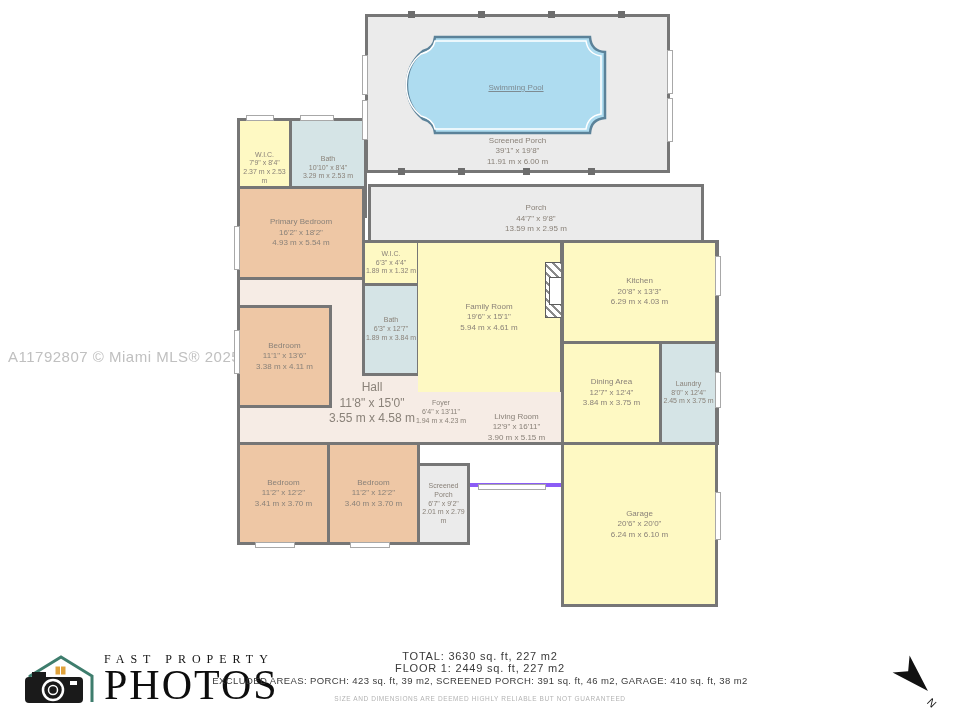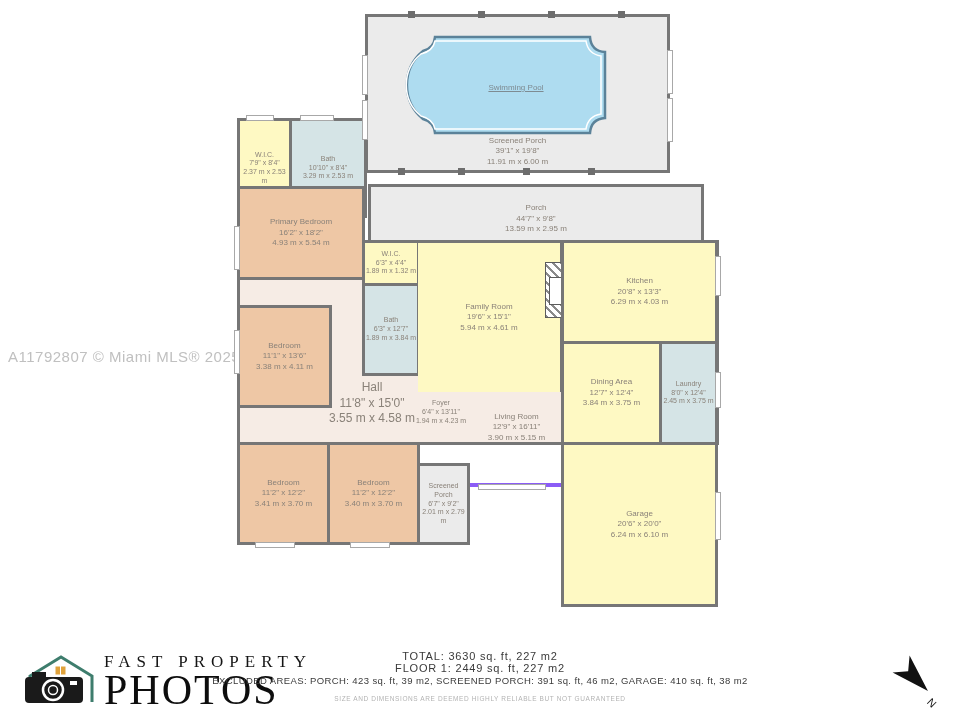--- a/index.html
+++ b/index.html
@@ -25,21 +25,21 @@
   .poollabel{position:absolute;width:100%;text-align:center;top:48%;color:#7e8b92;font-size:8px;text-decoration:underline;}
   .watermark{position:absolute;left:8px;top:348px;color:#c0c0c0;font-size:15px;letter-spacing:0.5px;}
   
   .footer-center{position:absolute;left:130px;top:650px;width:700px;text-align:center;color:#3a3a3a;}
   .f-line1{font-size:11px;letter-spacing:0.8px;}
   .f-line2{font-size:11px;letter-spacing:0.8px;}
   .f-line3{font-size:9.5px;letter-spacing:0.4px;margin-top:1px;}
   .f-disclaimer{font-size:6.5px;color:#b3b3b3;letter-spacing:0.6px;margin-top:9px;}
   .logo{position:absolute;left:22px;top:650px;display:flex;align-items:flex-start;}
   .logo-text{margin-left:4px;}
-  .logo-top{font-family:"Liberation Serif", serif;font-size:17px;letter-spacing:6px;color:#141414;margin-top:2px;}
+  .logo-top{font-family:"Liberation Serif", serif;font-size:12px;letter-spacing:6px;color:#141414;margin-top:2px;}
   .logo-main{font-family:"Liberation Serif", serif;font-size:42px;line-height:0.9;letter-spacing:2px;color:#0d0d0d;}
   .north{position:absolute;left:885px;top:648px;}
 </style>
 </head>
 <body>
 
 <div class="canvas">
 
   <div class="watermark">A11792807 © Miami MLS® 2025</div>
 

